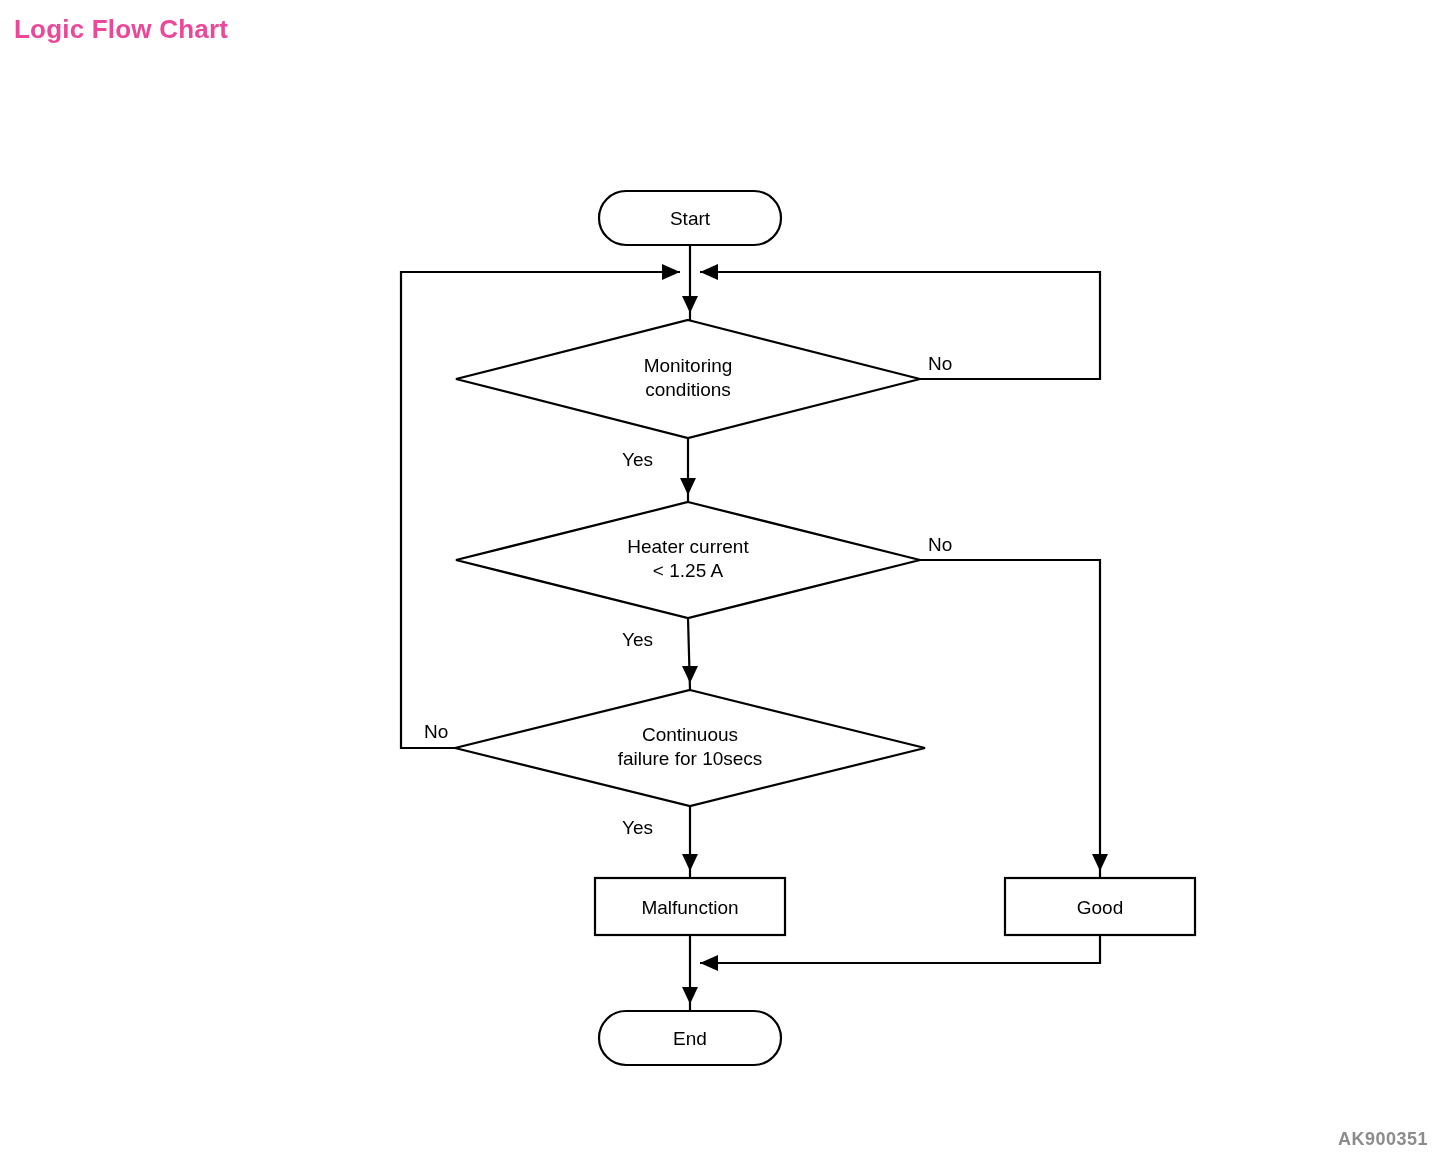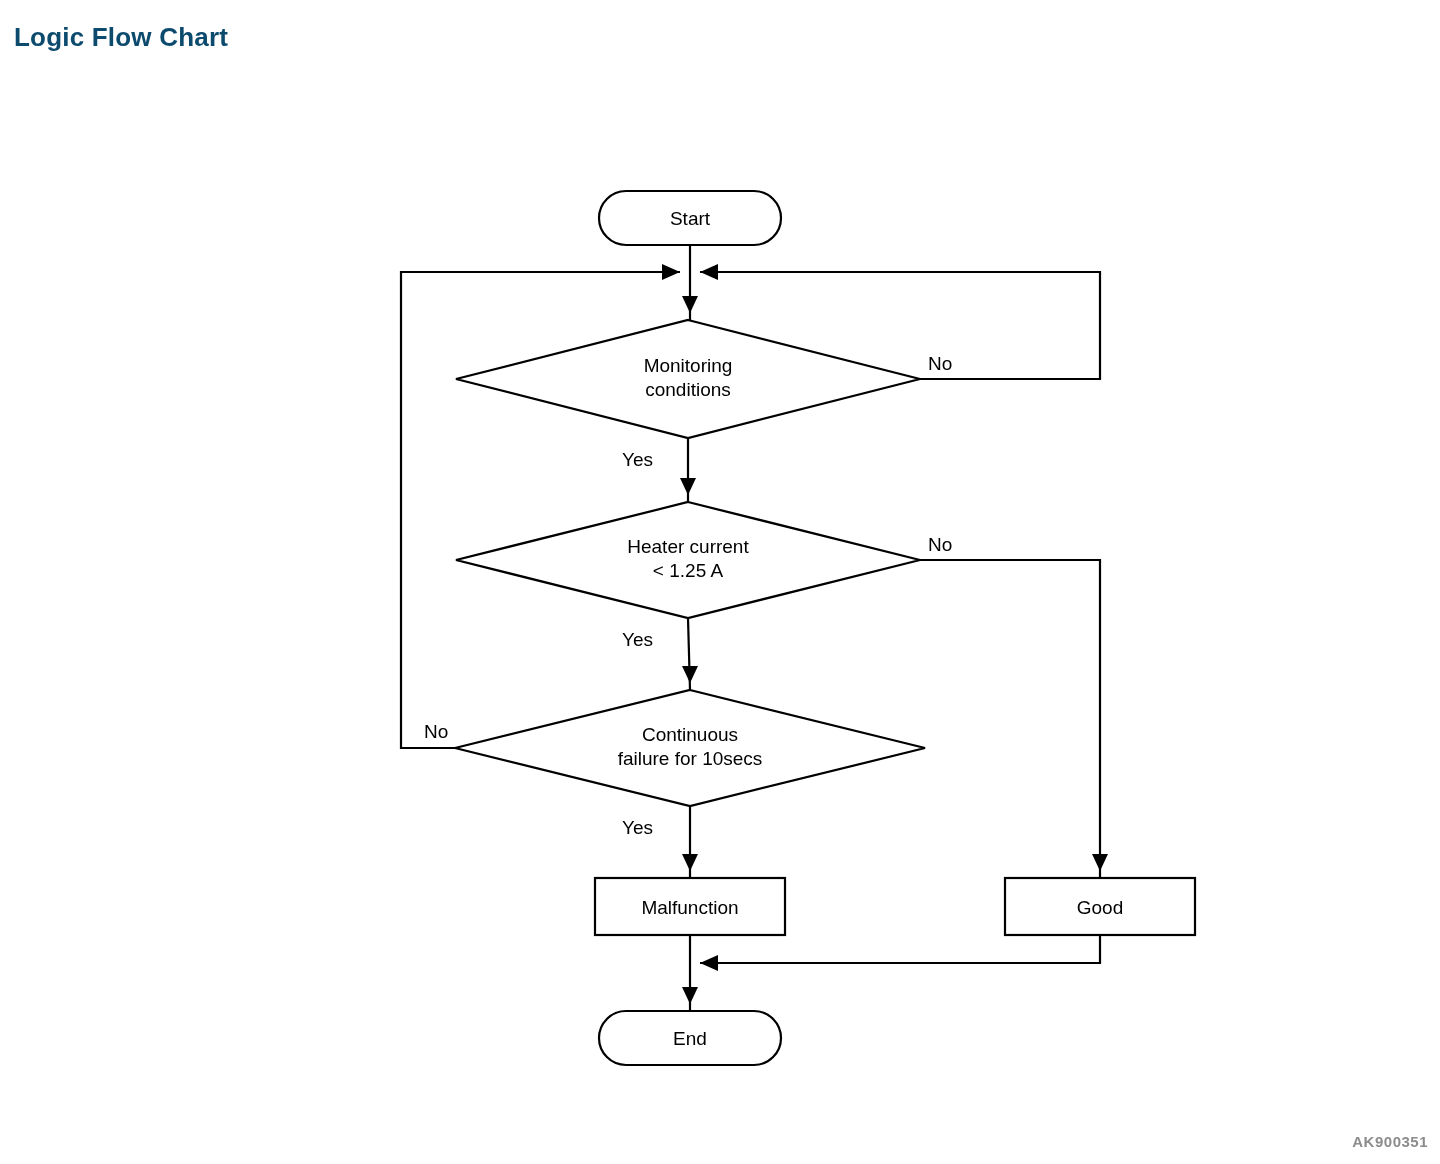--- a/index.html
+++ b/index.html
@@ -11,39 +11,39 @@
     width: 1440px;
     height: 1164px;
     font-family: "Liberation Sans", sans-serif;
     color: #000000;
     position: relative;
     overflow: hidden;
   }
   #page-title {
     position: absolute;
     left: 14px;
-    top: 22px;
+    top: 14px;
     font-size: 26px;
     font-weight: bold;
     letter-spacing: 0.2px;
-    color: #0c4a6e;
+    color: #ec4899;
     white-space: nowrap;
   }
   #chart-area {
     position: absolute;
     left: 0;
     top: 0;
     width: 1440px;
     height: 1164px;
   }
   #watermark {
     position: absolute;
     right: 12px;
     bottom: 14px;
-    font-size: 15px;
+    font-size: 18px;
     font-weight: bold;
     color: #8c8c8c;
     letter-spacing: 0.5px;
     white-space: nowrap;
   }
   svg text {
     font-family: "Liberation Sans", sans-serif;
     fill: #000000;
   }
   .node-label { font-size: 19px; }

